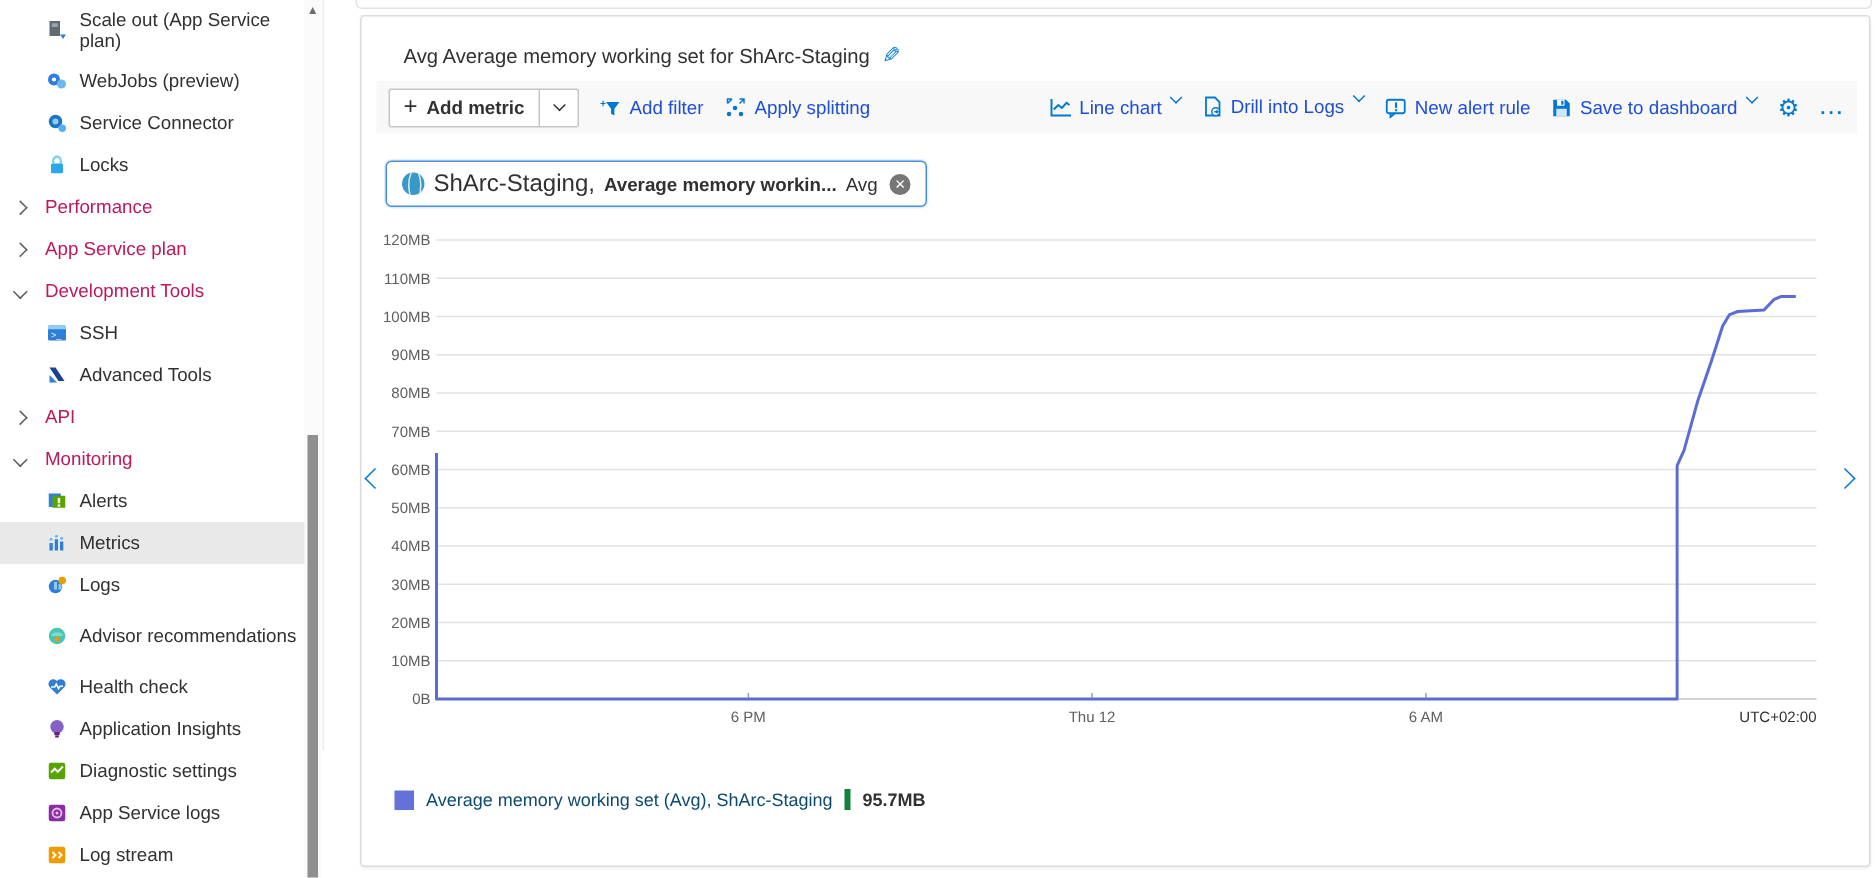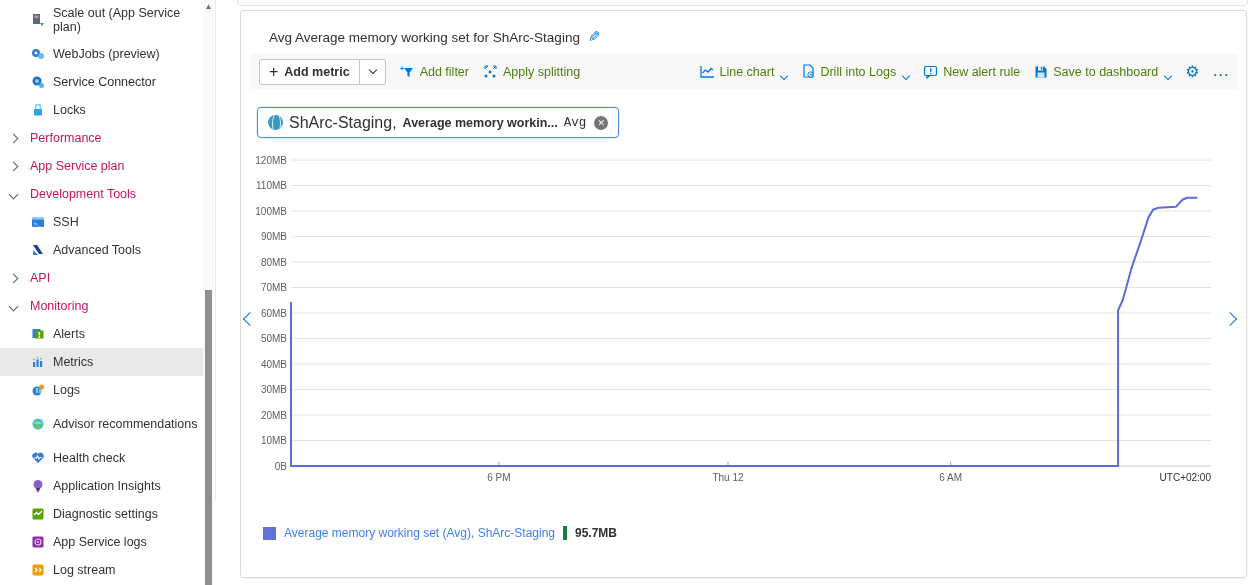--- a/index.html
+++ b/index.html
@@ -37,50 +37,50 @@
   .edit-pencil { color:#0078d4; font-size:15px; transform:scaleX(-1); display:inline-block; cursor:pointer; }
 
   .toolbar { position:absolute; left:10px; top:43px; width:987px; height:35px; background:#f8f8f8;
     display:flex; align-items:center; padding:0 8px; }
   .tb-left { display:flex; align-items:center; gap:14px; }
   .tb-right { margin-left:auto; display:flex; align-items:center; gap:14px; }
   .btn-split { display:flex; background:#fff; border:1px solid #c8c6c4; border-radius:2px; height:26px; }
   .btn-main { display:flex; align-items:center; gap:6px; padding:0 9px; font-weight:600; font-size:12.5px; cursor:pointer; }
   .btn-main .plus { font-size:16px; font-weight:400; color:#323130; }
   .btn-caret { width:26px; border-left:1px solid #c8c6c4; display:flex; align-items:center; justify-content:center; cursor:pointer; }
-  .tb-btn { display:flex; align-items:flex-end; gap:5px; font-size:12.5px; color:#4d7c0f; cursor:pointer; white-space:nowrap; }
+  .tb-btn { display:flex; align-items:flex-start; gap:5px; font-size:12.5px; color:#1d4ed8; cursor:pointer; white-space:nowrap; }
   .tb-btn svg { display:block; }
   .caret-down { width:6px; height:6px; border-right:1.3px solid #0078d4; border-bottom:1.3px solid #0078d4;
     transform:rotate(45deg); margin-left:2px; margin-top:-3px; }
   .gear { color:#0078d4; font-size:16px; cursor:pointer; }
   .dots { color:#0078d4; font-weight:700; letter-spacing:2px; cursor:pointer; }
 
   .pill { position:absolute; left:16px; top:96px; height:31px; display:inline-flex; align-items:center;
     gap:6px; padding:0 10px; background:#fff; border:1px solid #4a90d8; border-radius:4px;
     box-shadow:0 0 0 1px rgba(74,144,216,.15); cursor:pointer; }
   .pill .res { font-size:16px; }
   .pill .met { font-size:12.5px; font-weight:700; }
-  .pill .agg { font-size:12.5px; color:#323130;font-family:Liberation Mono, monospace; }
+  .pill .agg { font-size:12.5px; color:#323130; }
   .pill .close { width:14px; height:14px; border-radius:50%; background:#767676; color:#fff;
     font-size:9px; line-height:14px; text-align:center; margin-left:2px; cursor:pointer; }
   .sphere { width:15px; height:15px; border-radius:50%; background:#3999c6; position:relative; overflow:hidden; }
   .sphere:before { content:""; position:absolute; left:4px; top:-2px; width:7px; height:19px;
     border:1.2px solid #d9effa; border-radius:50%; }
 
   .chart-wrap { position:absolute; left:10px; top:136px; width:970px; height:350px; }
   .scroll-chev { position:absolute; font-size:0; cursor:pointer; }
   .scroll-chev span { width:10px; height:10px; display:inline-block; border-right:1.6px solid #0078d4; border-bottom:1.6px solid #0078d4; }
   .scroll-chev.left { left:4px; top:303px; }
   .scroll-chev.left span { transform:rotate(135deg); }
   .scroll-chev.right { left:984px; top:303px; }
   .scroll-chev.right span { transform:rotate(-45deg); }
 
   .legend { position:absolute; left:22px; top:515px; display:flex; align-items:center; font-size:12px; }
   .legend .sw { width:13px; height:13px; background:#6471d8; margin-right:8px; }
-  .legend .lab { color:#3b82f6; }
+  .legend .lab { color:#0c4a6e; }
   .legend .val { font-weight:700; margin-left:8px; padding-left:8px; border-left:4px solid #15803d; }
 
   text { font-family:"Liberation Sans", sans-serif; }
 </style>
 </head>
 <body>
 
 <div class="sidebar">
   <div class="side-list">
 

